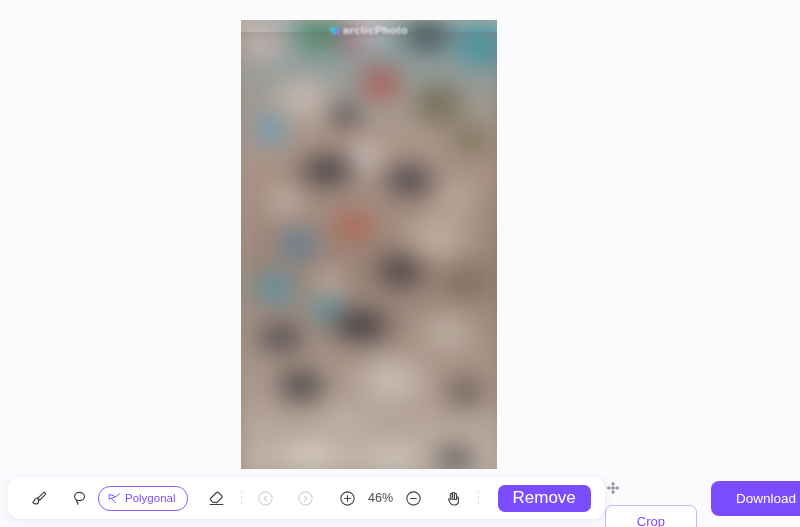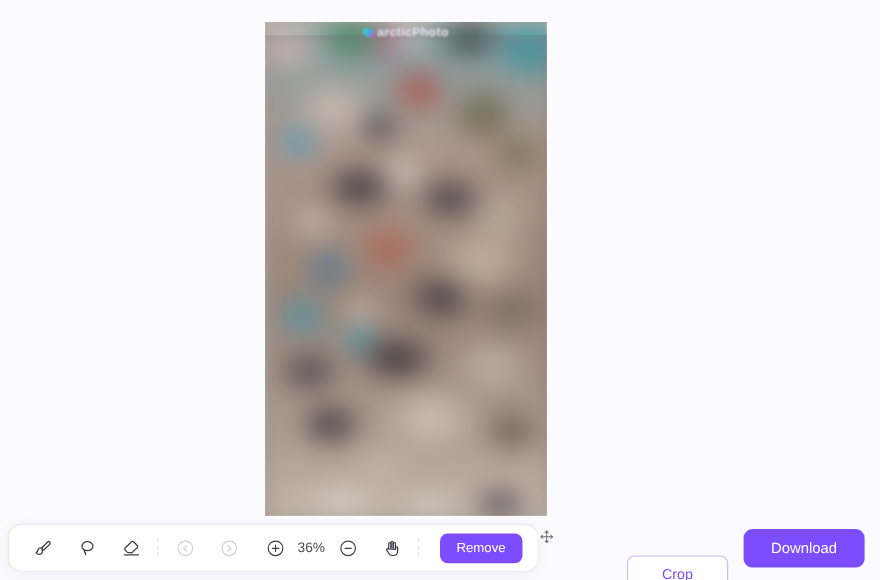--- a/index.html
+++ b/index.html
@@ -211,21 +211,21 @@
   }
 
   #remove-btn {
     margin-left: 10px;
     height: 27px;
     padding: 0 15px;
     border: none;
     border-radius: 7px;
     background: #7c4dff;
     color: #fff;
-    font-size: 12px;
+    font-size: 17px;
     font-family: "Liberation Sans", sans-serif;
     cursor: pointer;
     white-space: nowrap;
   }
 
   #drag-handle {
     position: absolute;
     right: -16px;
     top: 3px;
     width: 16px;
@@ -306,20 +306,30 @@
 
     <button class="tool-btn" title="Lasso">
       <span>
         <svg width="19" height="19" viewBox="0 0 24 24" fill="none" stroke="currentColor" stroke-width="1.5" stroke-linecap="round" stroke-linejoin="round">
           <ellipse cx="12" cy="9.5" rx="6.3" ry="5.2"></ellipse>
           <path d="M8.6 14.1c-.5 1-.3 2 .5 2.5.9.5 1.1 1.6.5 2.6"></path>
         </svg>
       </span>
     </button>
 
+    <div id="polygonal-chip">
+      <span>
+        <svg width="15" height="15" viewBox="0 0 24 24" fill="none" stroke="currentColor" stroke-width="1.5" stroke-linecap="round" stroke-linejoin="round">
+          <path d="M4 5.5 14 9 4 13z"></path>
+          <path d="M14 9 20 4.5"></path>
+          <path d="M7 11.5 13.5 19"></path>
+        </svg>
+      </span>
+      <span>Polygonal</span>
+    </div>
 
     <span class="tool-gap-sm"></span>
 
     <button class="tool-btn" title="Eraser">
       <span>
         <svg width="19" height="19" viewBox="0 0 24 24" fill="none" stroke="currentColor" stroke-width="1.5" stroke-linecap="round" stroke-linejoin="round">
           <path d="M7.4 16.6 4.8 14a1.6 1.6 0 0 1 0-2.3l7.3-7.3a1.6 1.6 0 0 1 2.3 0l4.3 4.3a1.6 1.6 0 0 1 0 2.3l-6.2 6.2z"></path>
           <path d="M4 19.6h16"></path>
         </svg>
       </span>
@@ -351,21 +361,21 @@
 
     <button class="tool-btn" title="Zoom in">
       <span>
         <svg width="19" height="19" viewBox="0 0 24 24" fill="none" stroke="currentColor" stroke-width="1.4" stroke-linecap="round" stroke-linejoin="round">
           <circle cx="12" cy="12" r="8.4"></circle>
           <path d="M12 8.4v7.2M8.4 12h7.2"></path>
         </svg>
       </span>
     </button>
 
-    <span id="zoom-level">36%</span>
+    <span id="zoom-level">46%</span>
 
     <button class="tool-btn" title="Zoom out">
       <span>
         <svg width="19" height="19" viewBox="0 0 24 24" fill="none" stroke="currentColor" stroke-width="1.4" stroke-linecap="round" stroke-linejoin="round">
           <circle cx="12" cy="12" r="8.4"></circle>
           <path d="M8.4 12h7.2"></path>
         </svg>
       </span>
     </button>
 

